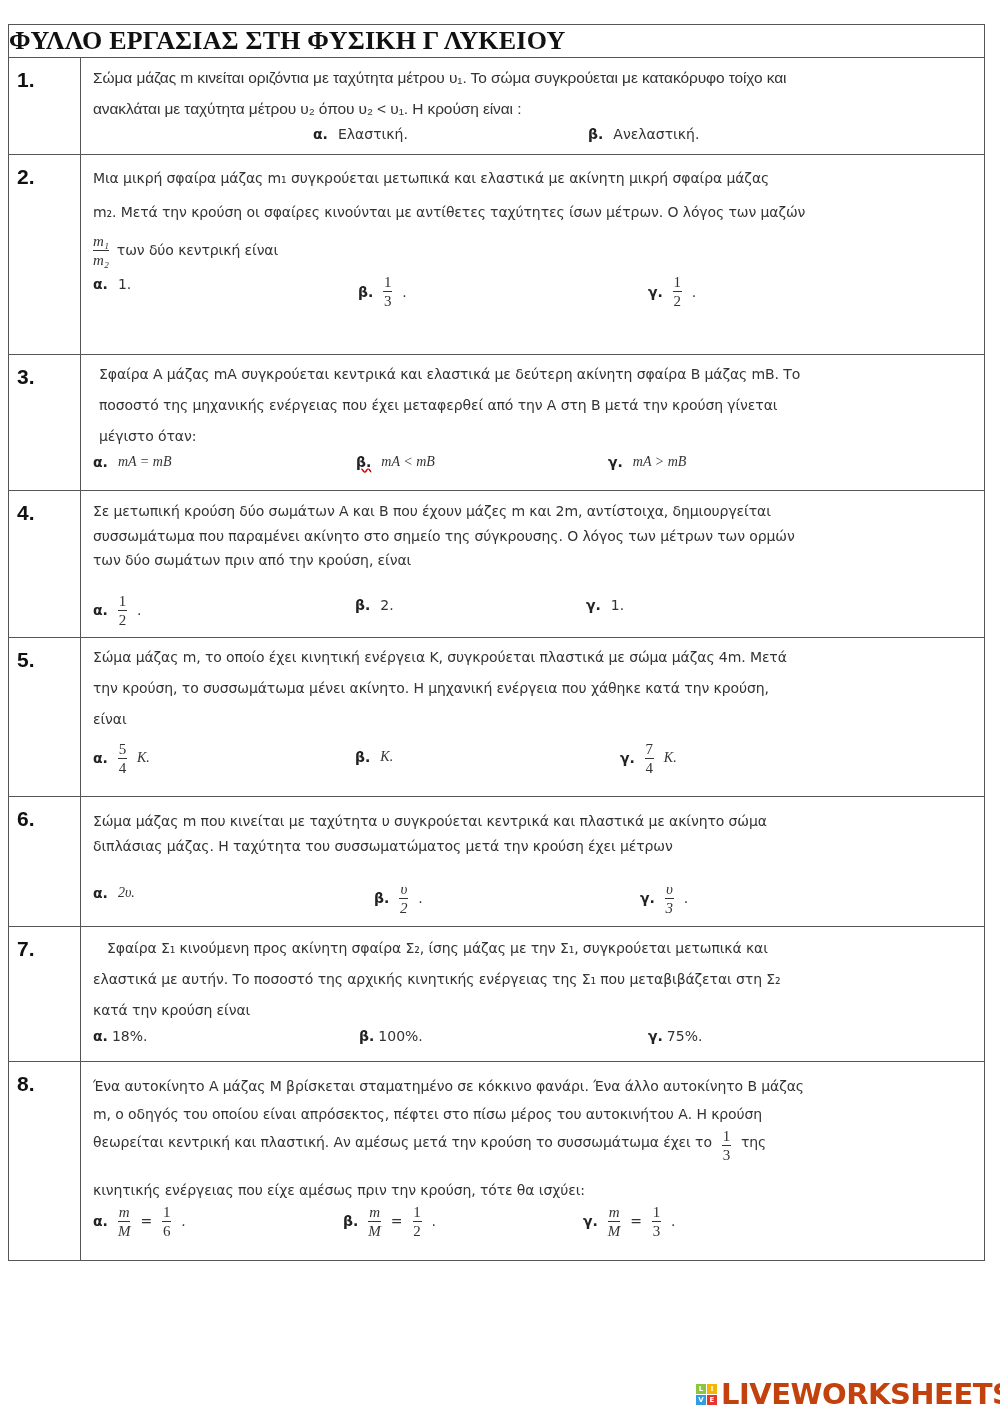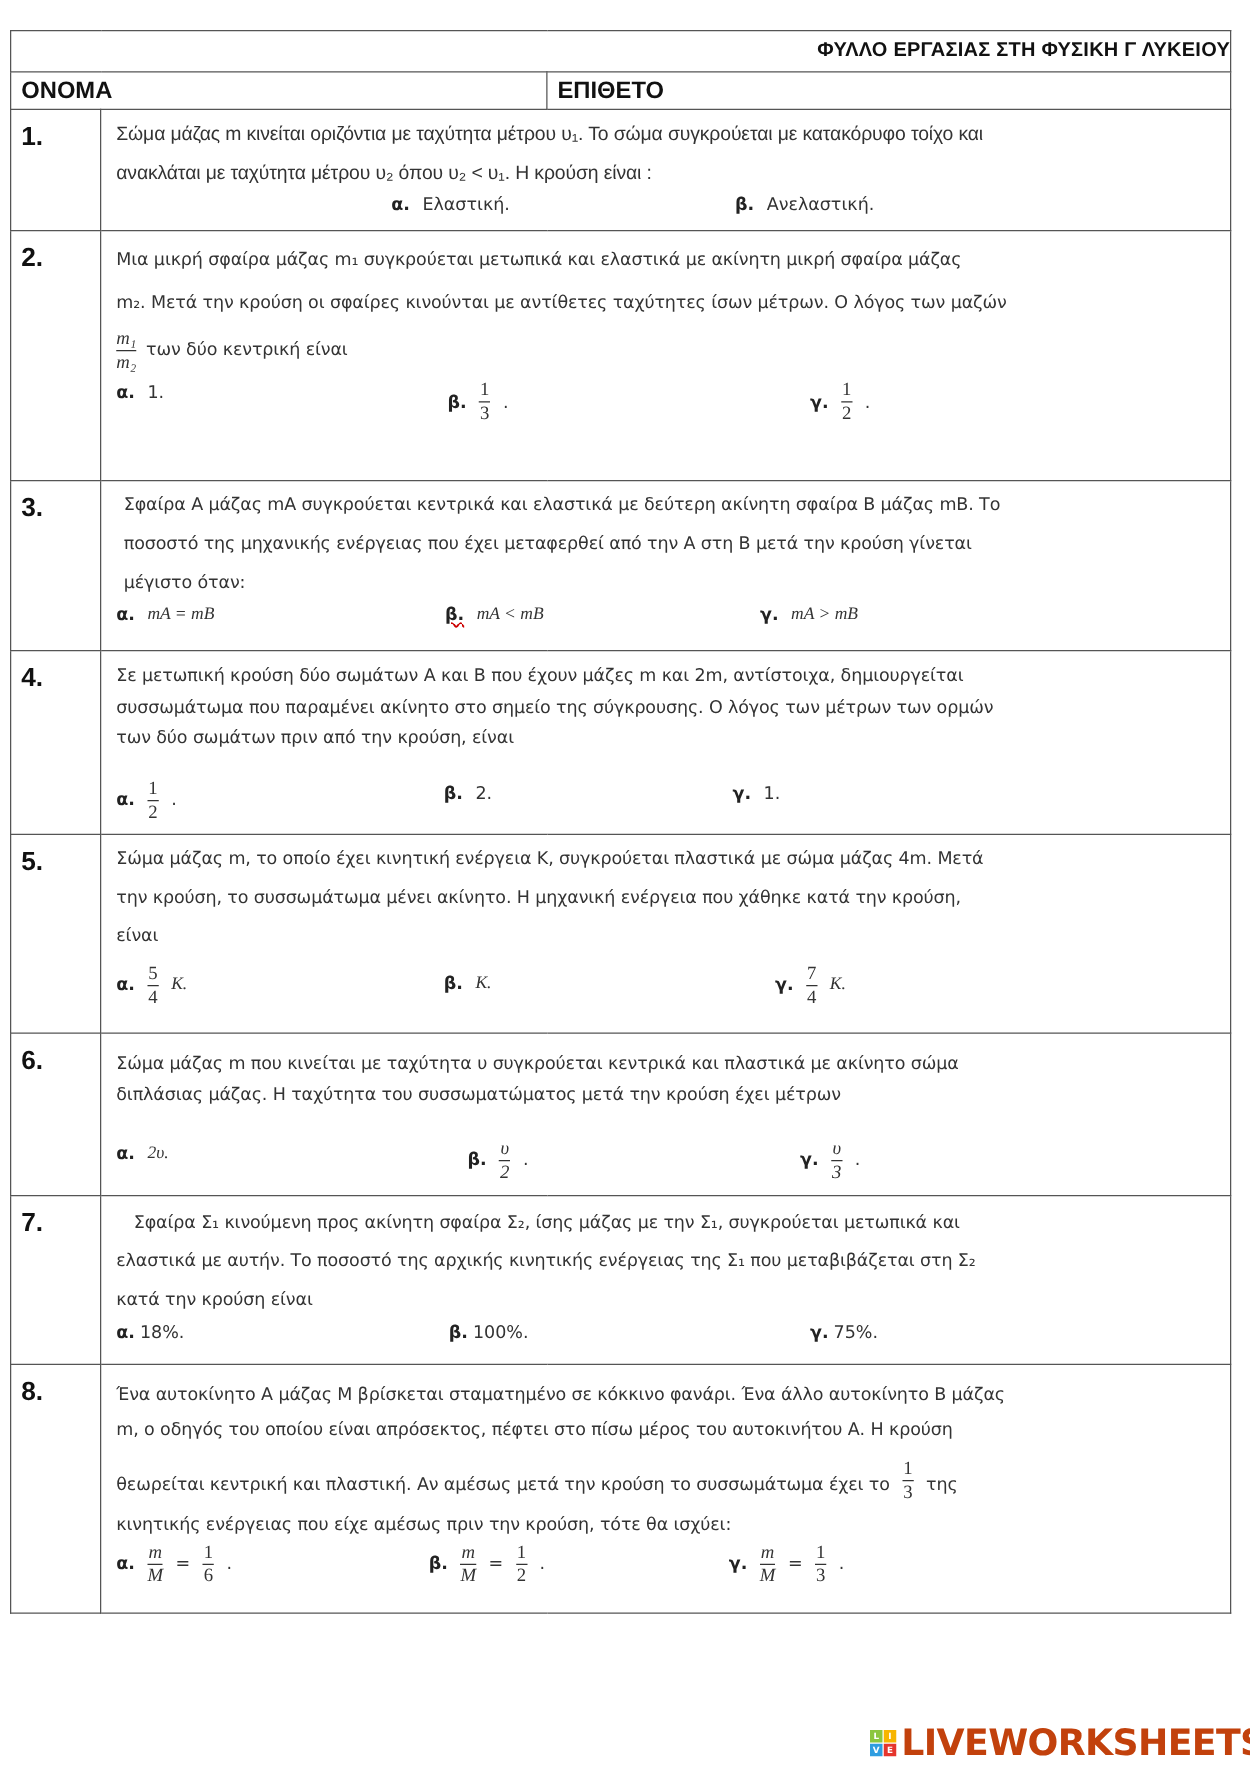--- a/index.html
+++ b/index.html
@@ -1,22 +1,22 @@
 <!DOCTYPE html>
 <html><head>
 <meta charset="utf-8">
 <style>
   html, body { margin: 0; padding: 0; background: #ffffff; }
   body { width: 1000px; height: 1413px; position: relative; overflow: hidden;
          font-family: "DejaVu Sans", sans-serif; color: #222; }
   .sheet { position: absolute; left: 8px; top: 24px; width: 976px; }
   table { border-collapse: collapse; width: 976px; table-layout: fixed; }
   td { border: 1.5px solid #555; vertical-align: top; padding: 0; }
-  .title-cell { height: 32px; text-align: right; font-family: Liberation Sans, sans-serif;
-                font-weight: bold; font-size: 16px; line-height: 32px; color: #111; letter-spacing: 0.2px; }
+  .title-cell { height: 32px; text-align: left; font-family: Liberation Serif, serif;
+                font-weight: bold; font-size: 26px; line-height: 32px; color: #111; letter-spacing: 0.2px; }
   .name-cell { height: 29px; font-family: "Liberation Sans", sans-serif; font-weight: bold;
                font-size: 19px; line-height: 29px; padding-left: 8px; color: #111; }
   .num-cell { width: 71px; font-family: "Liberation Sans", sans-serif; font-weight: bold;
               font-size: 21px; padding: 10px 0 0 8px; color: #111; }
   .q-cell { padding: 4px 14px 0 12px; position: relative; }
   .qtext { font-family: "Liberation Sans", sans-serif; font-size: 15.5px; color: #333; letter-spacing: -0.1px; }
   .qtext.narrow { font-family: "DejaVu Sans", sans-serif; font-size: 14px; }
   .line { white-space: nowrap; }
   .opts { position: relative; height: 40px; }
   .opt { position: absolute; top: 6px; display: flex; align-items: center; gap: 10px; white-space: nowrap;
@@ -39,24 +39,20 @@
 <table>
   <colgroup>
         <col style="width:72px">
         <col style="width:357px">
         <col style="width:547px">
       </colgroup>
   <tbody>
         <tr>
     <td colspan="3" class="title-cell">ΦΥΛΛΟ ΕΡΓΑΣΙΑΣ ΣΤΗ ΦΥΣΙΚΗ Γ ΛΥΚΕΙΟΥ</td>
   </tr>
-  <tr>
-    <td colspan="2" class="name-cell"><span>ΟΝΟΜΑ</span></td>
-    <td class="name-cell"><span>ΕΠΙΘΕΤΟ</span></td>
-  </tr>
 
   <tr style="height:97px">
     <td class="num-cell">1.</td>
     <td colspan="2" class="q-cell">
       <div class="qtext" style="line-height:31px">
         <div class="line">Σώμα μάζας m κινείται οριζόντια με ταχύτητα μέτρου υ₁. Το σώμα συγκρούεται με κατακόρυφο τοίχο και</div>
         <div class="line">ανακλάται με ταχύτητα μέτρου υ₂ όπου υ₂ &lt; υ₁. Η κρούση είναι :</div>
       </div>
       <div class="opts" style="height:30px">
         <div class="opt" style="left:220px;top:2px">
@@ -261,21 +257,21 @@
       </div>
     </td>
   </tr>
 
   <tr style="height:199px">
     <td class="num-cell">8.</td>
     <td colspan="2" class="q-cell">
       <div class="qtext narrow" style="line-height:28px;padding-top:6px">
         <div class="line">Ένα αυτοκίνητο Α μάζας M βρίσκεται σταματημένο σε κόκκινο φανάρι. Ένα άλλο αυτοκίνητο Β μάζας</div>
         <div class="line">m, ο οδηγός του οποίου είναι απρόσεκτος, πέφτει στο πίσω μέρος του αυτοκινήτου Α. Η κρούση</div>
-        <div class="line" style="display:flex;align-items:flex-end;gap:10px;height:44px">
+        <div class="line" style="display:flex;align-items:flex-start;gap:10px;height:44px">
           <span>θεωρείται κεντρική και πλαστική. Αν αμέσως μετά την κρούση το συσσωμάτωμα έχει το</span>
           <span class="frac">
                   <span>1</span>
                   <span class="bar"></span>
                   <span>3</span>
                 </span>
           <span>της</span>
         </div>
         <div class="line" style="margin-top:4px">κινητικής ενέργειας που είχε αμέσως πριν την κρούση, τότε θα ισχύει:</div>
       </div>

